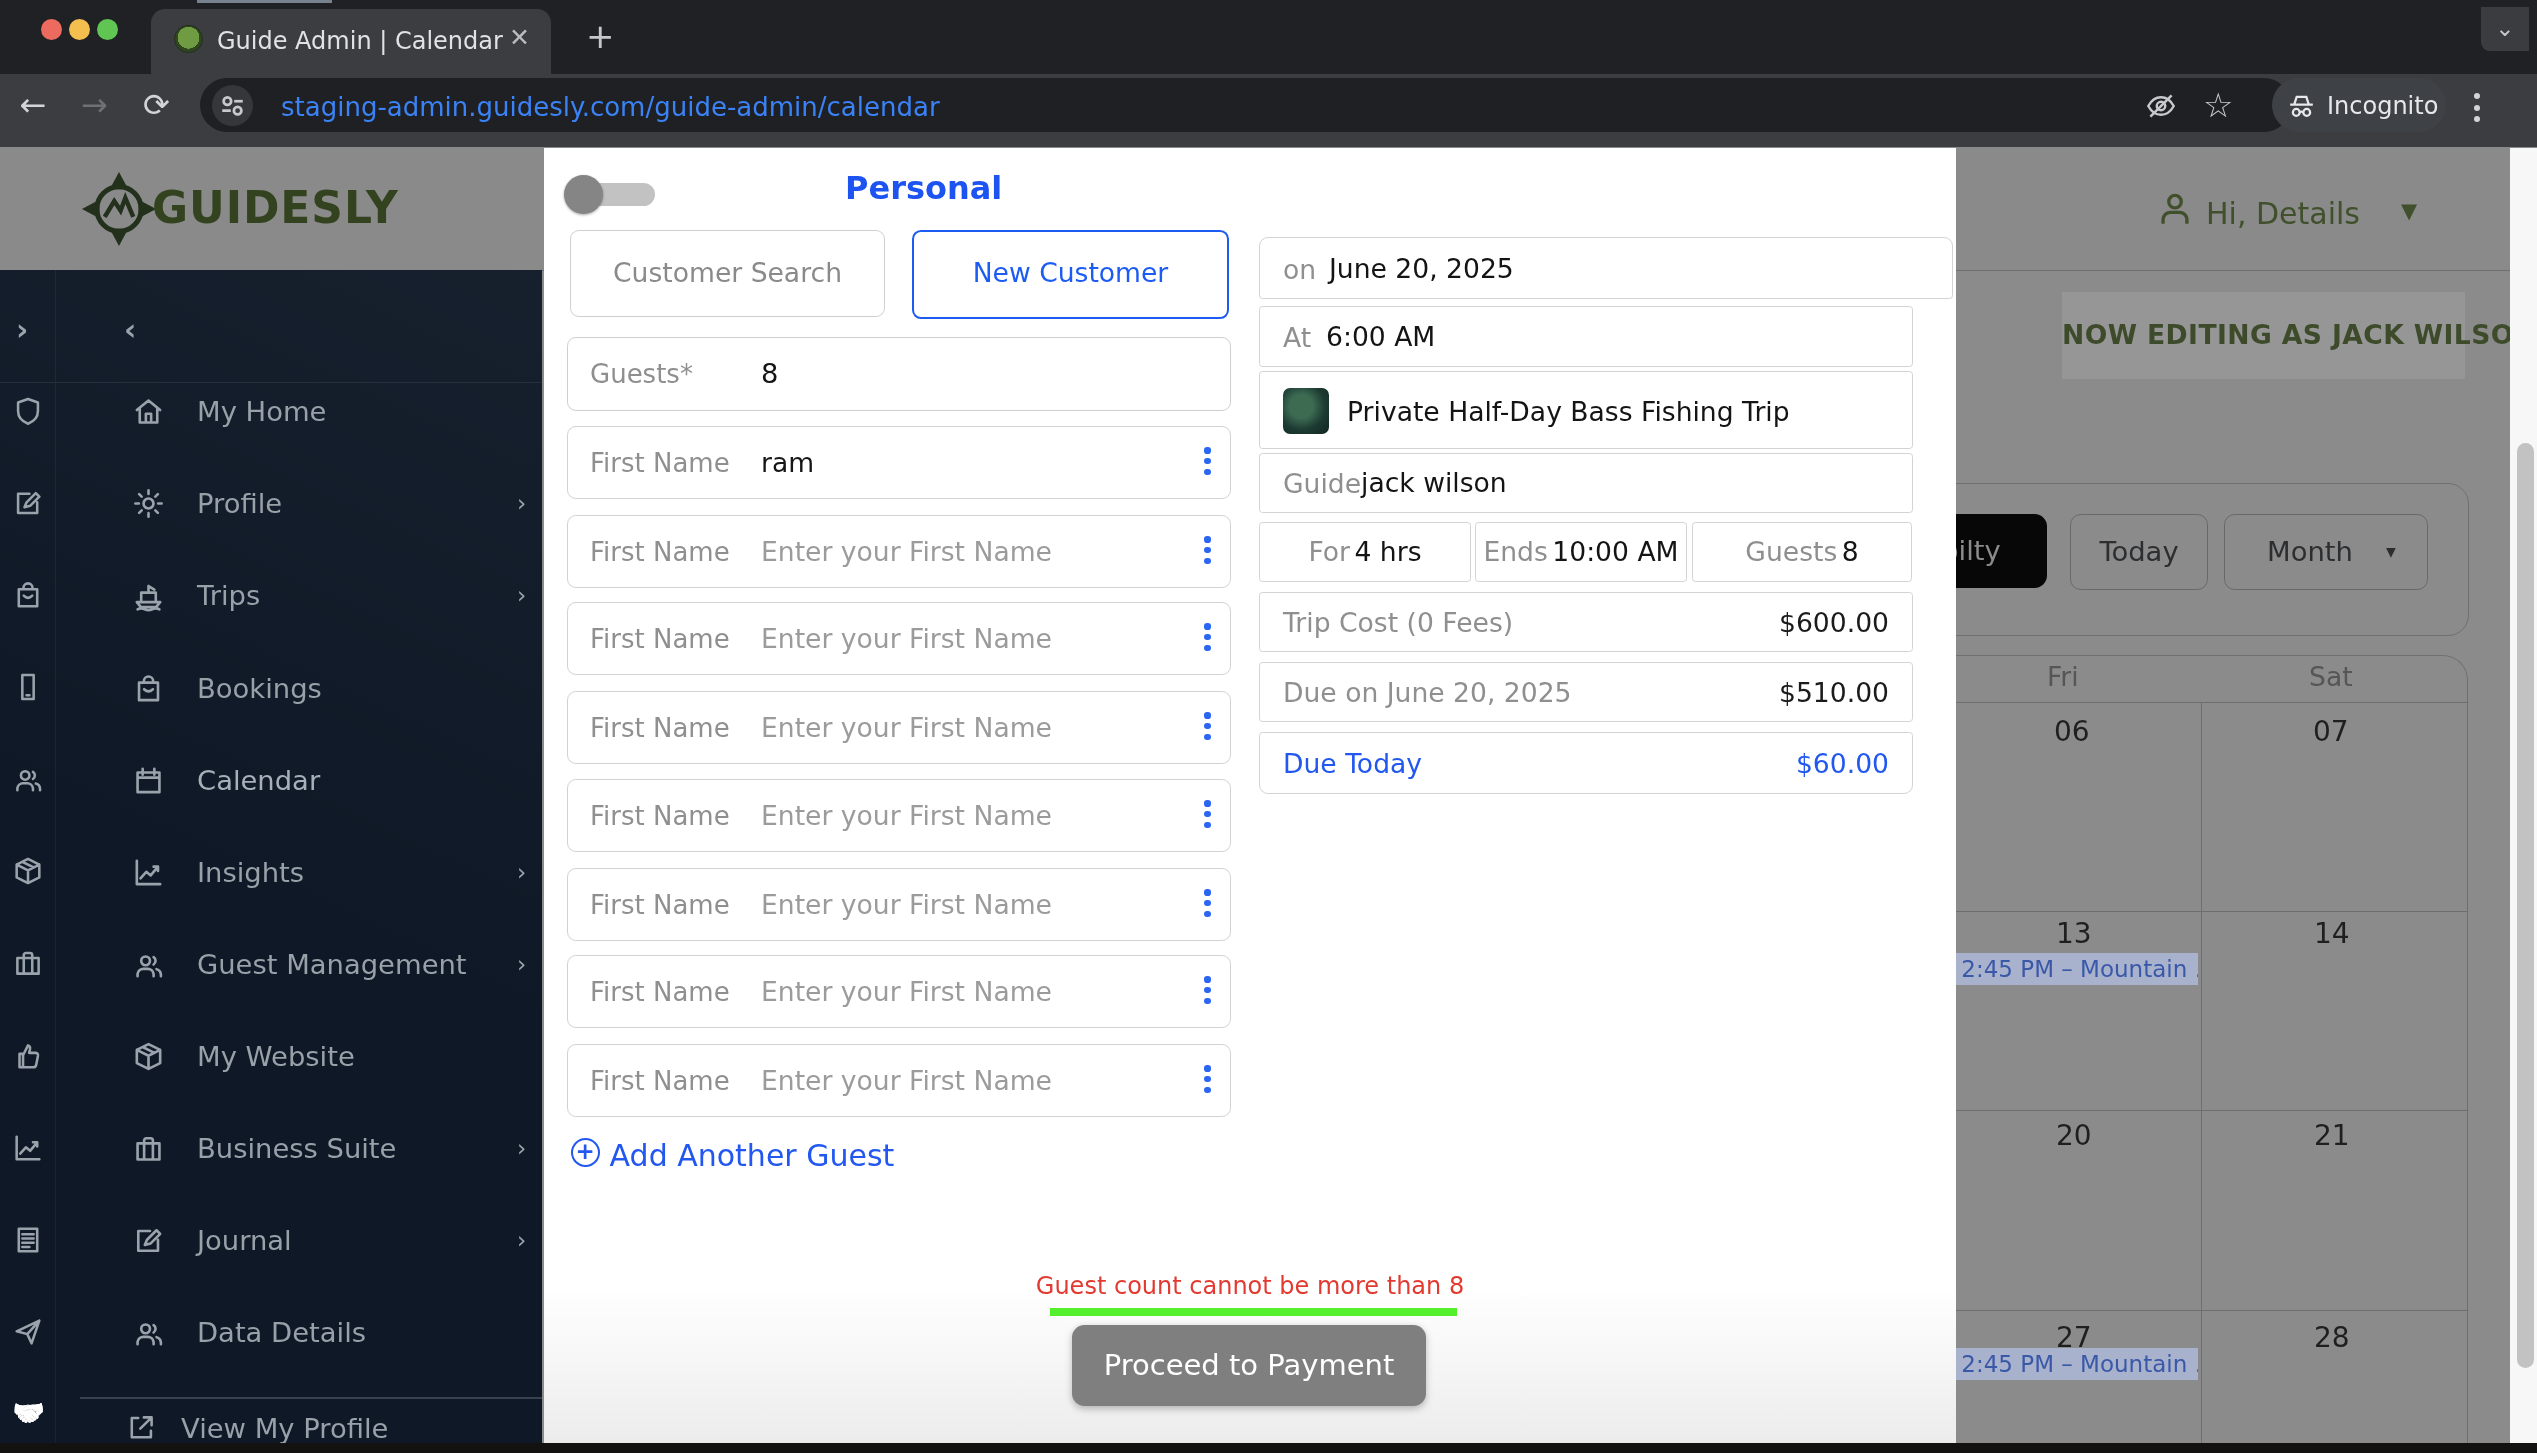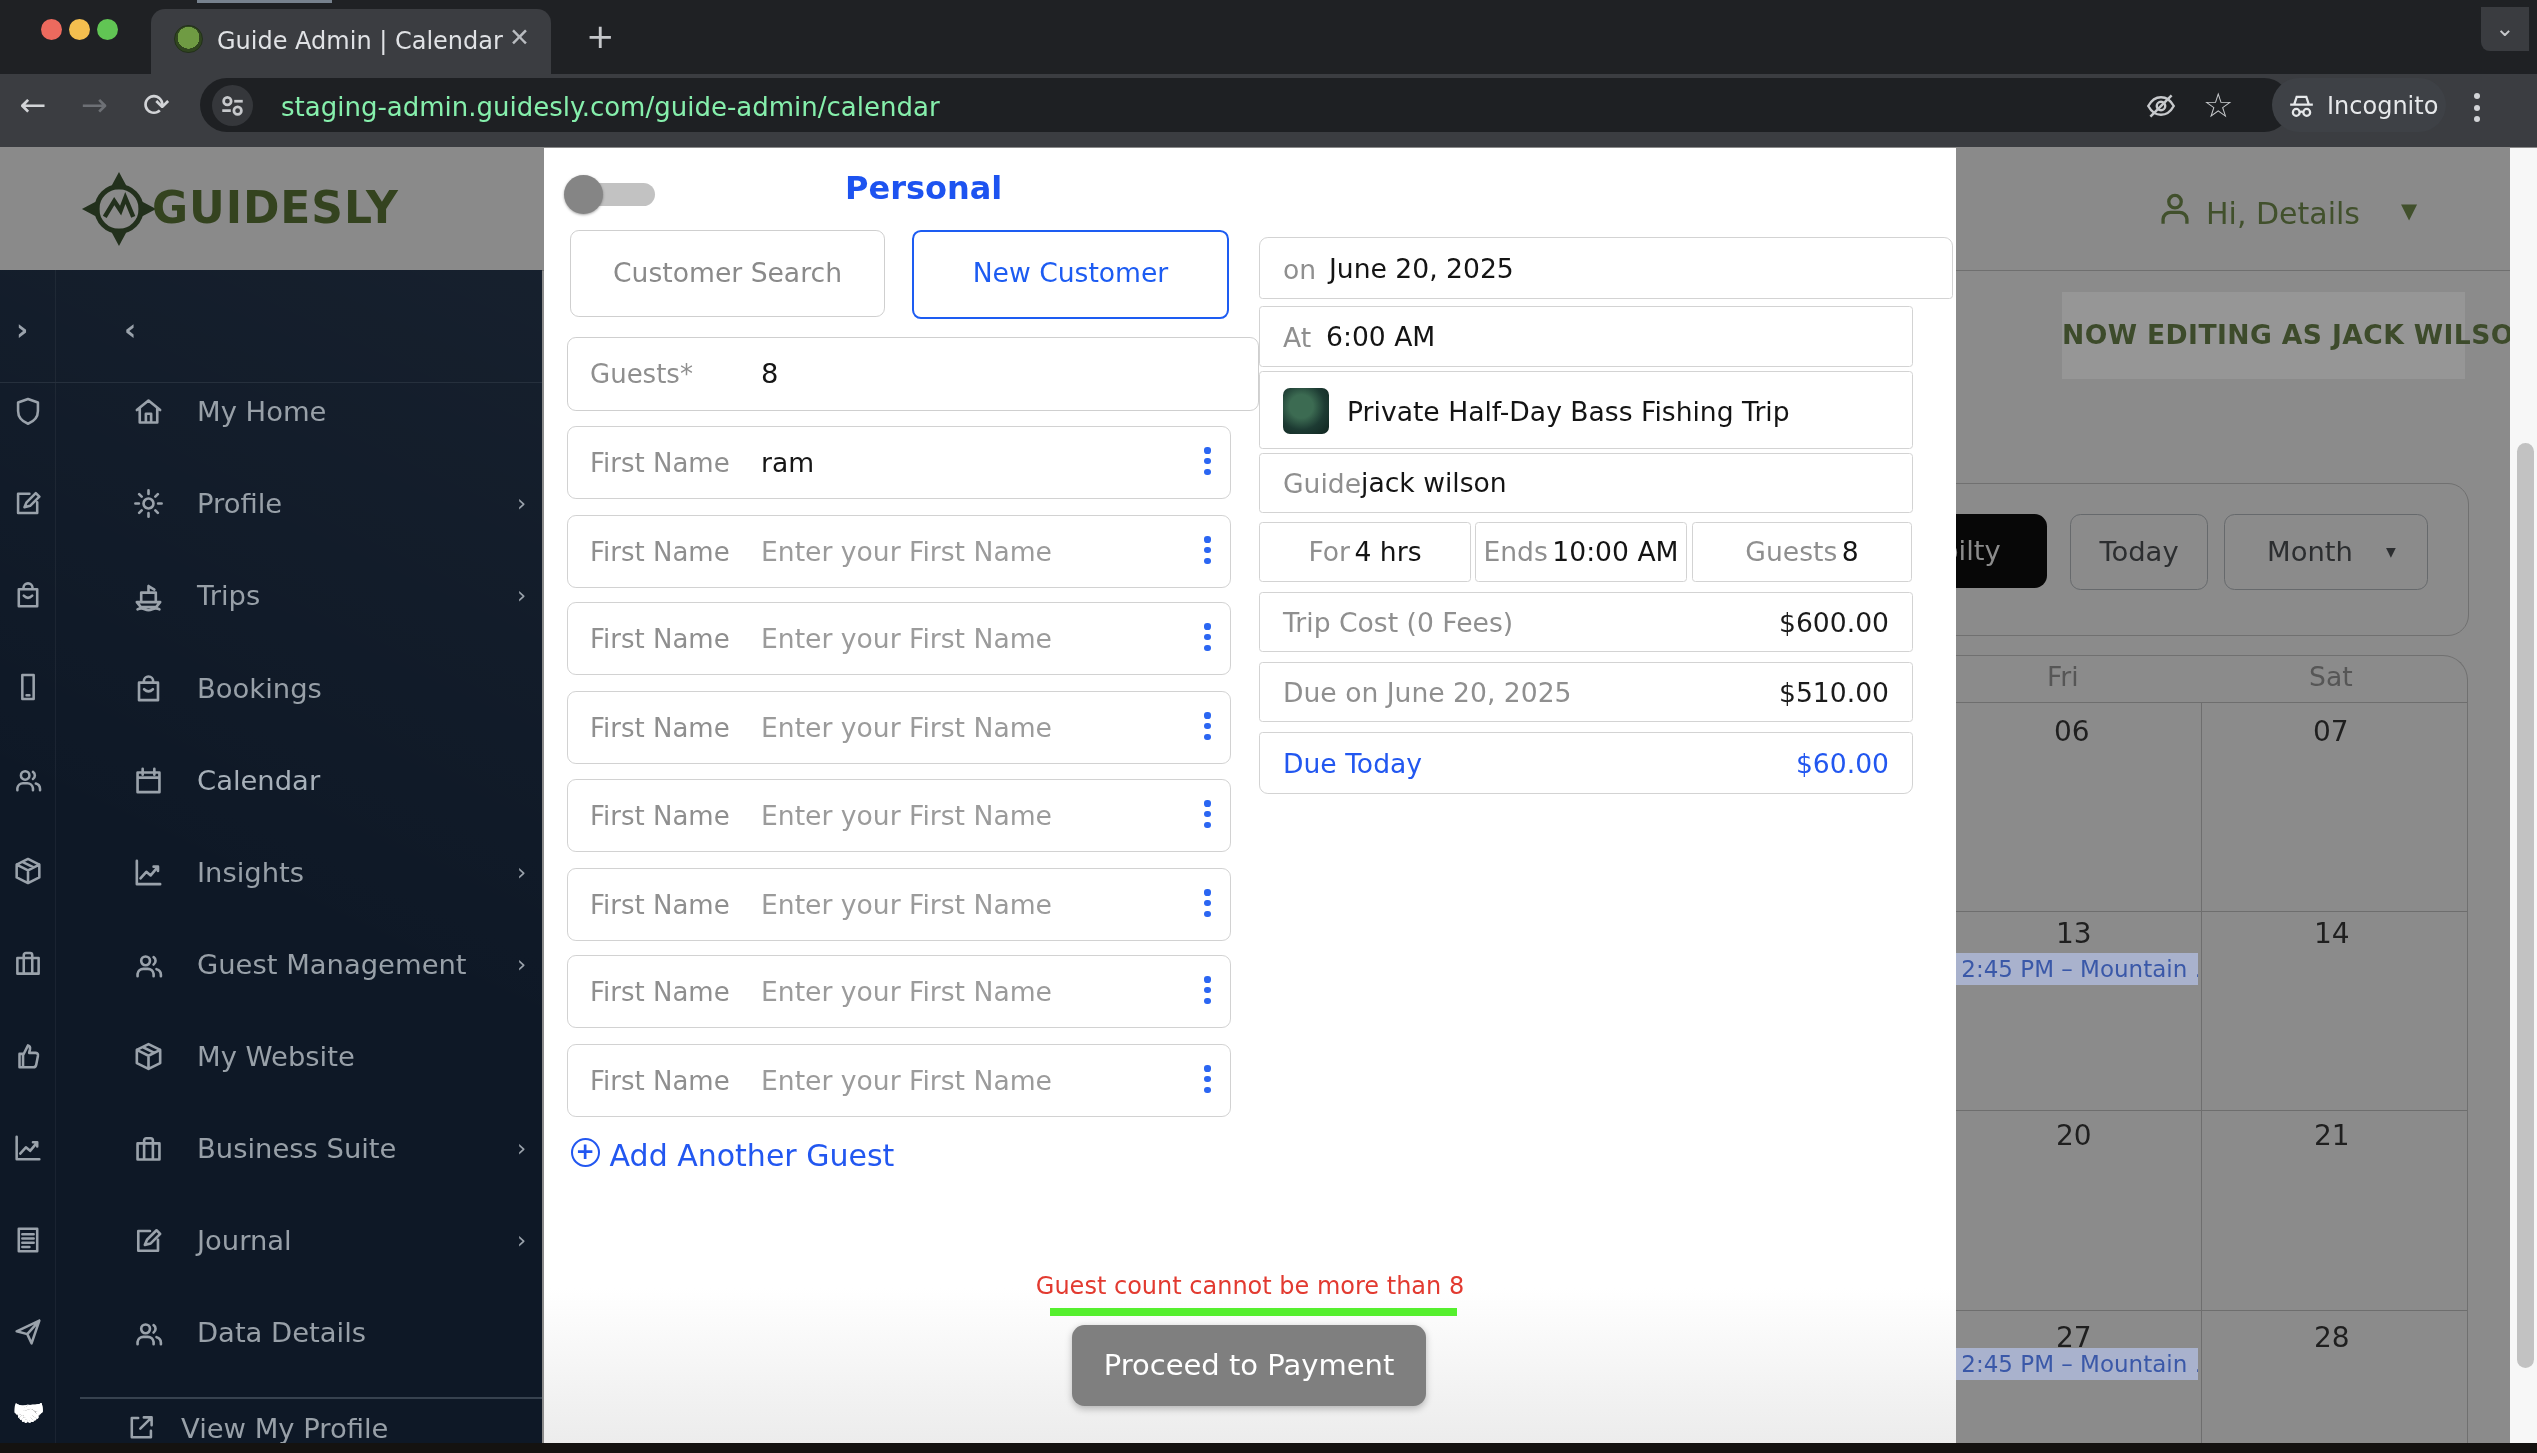--- a/index.html
+++ b/index.html
@@ -21,21 +21,21 @@
   #newtab-btn{left:586px;top:23px;font-size:34px;line-height:26.6px;color:#c5c7ca;}
   #tabsearch-btn{left:2481px;top:7px;width:48px;height:44px;background:#3a3c40;border-radius:0 0 0 8.9px;
      color:#c7c9cc;font-size:23px;text-align:center;line-height:42px;}
   #toolbar{left:0;top:74px;width:2538px;height:73px;background:#3b3d41;}
   .navic{top:12.4px;font-size:32px;color:#d2d4d7;}
   #back-icon{left:19.5px;}
   #fwd-icon{left:81px;color:#6d7075;}
   #reload-icon{left:143px;}
   #omnibox{left:200px;top:4.4px;width:2091px;height:54px;border-radius:27.4px;background:#1e2023;}
   #site-chip{left:12.4px;top:7px;width:41px;height:41px;border-radius:50%;background:#35373b;}
-  #url-text{left:81px;top:13.3px;font-size:26px;color:#86efac;white-space:nowrap;}
+  #url-text{left:81px;top:13.3px;font-size:26px;color:#3b82f6;white-space:nowrap;}
   #eyeoff-icon{left:1944px;top:10.6px;}
   #star-icon{left:2003px;top:7px;font-size:34px;color:#c7c9cc;}
   #incog-pill{left:2272px;top:4.4px;width:174px;height:54px;border-radius:27.4px;background:#3e4146;}
   #incog-label{left:55px;top:14px;font-size:24px;color:#e6e8ea;}
   #menu-dots{left:2474px;top:14px;width:7px;}
   #menu-dots i{display:block;width:6.2px;height:6.2px;border-radius:50%;background:#d2d4d7;margin:5.3px 0;}
 
   
   #sidebar{left:0;top:270px;width:542px;height:1173px;background:#0e1826;
      background-image:linear-gradient(205deg,rgba(255,255,255,0.035),transparent 55%);}
@@ -96,21 +96,21 @@
   
   #booking-toggle{left:26.6px;top:35px;width:84px;height:23px;background:#c2c2c2;border-radius:11.5px;}
   #toggle-knob{left:-7px;top:-8px;width:39px;height:39px;border-radius:50%;background:#858585;
      box-shadow:0 0.9px 2.7px rgba(0,0,0,0.35);}
   #personal-label{left:301px;top:21px;font-size:32px;font-weight:700;color:#1d53f0;}
   
   .modal-tab{top:82px;width:313px;height:85px;border-radius:8.9px;text-align:center;font-size:26.6px;}
   #cust-search-tab{left:26px;border:1.8px solid #cfcfcf;color:#8a8a8a;line-height:83px;}
   #new-cust-tab{left:368px;border:2.7px solid #1d5cf2;color:#1d5cf2;line-height:81px;}
   
-  #guests-field{left:23px;top:189px;width:662px;height:72px;border:1.8px solid #cfcfcf;border-radius:8.9px;padding-left:28px;}
+  #guests-field{left:23px;top:189px;width:662px;height:72px;border:1.8px solid #cfcfcf;border-radius:8.9px;}
   #guests-label{left:22px;top:21px;font-size:26px;color:#8f8f8f;}
   #guests-value{left:193px;top:19.5px;font-size:27.4px;color:#151515;}
   
   .fn-row{position:absolute;left:23px;width:662px;height:71px;border:1.8px solid #d2d2d2;border-radius:8.9px;}
   .fn-label{position:absolute;left:22px;top:21px;font-size:26px;color:#8f8f8f;}
   .fn-value{position:absolute;left:193px;top:20.4px;font-size:26.6px;}
   .fn-value.filled{color:#161616;}
   .fn-value.ph{color:#9b9b9b;}
   .kebab{position:absolute;right:19.5px;top:16px;}
   .kebab i{display:block;width:6.2px;height:6.2px;border-radius:50%;background:#2b66f2;margin:4.4px 0;}

